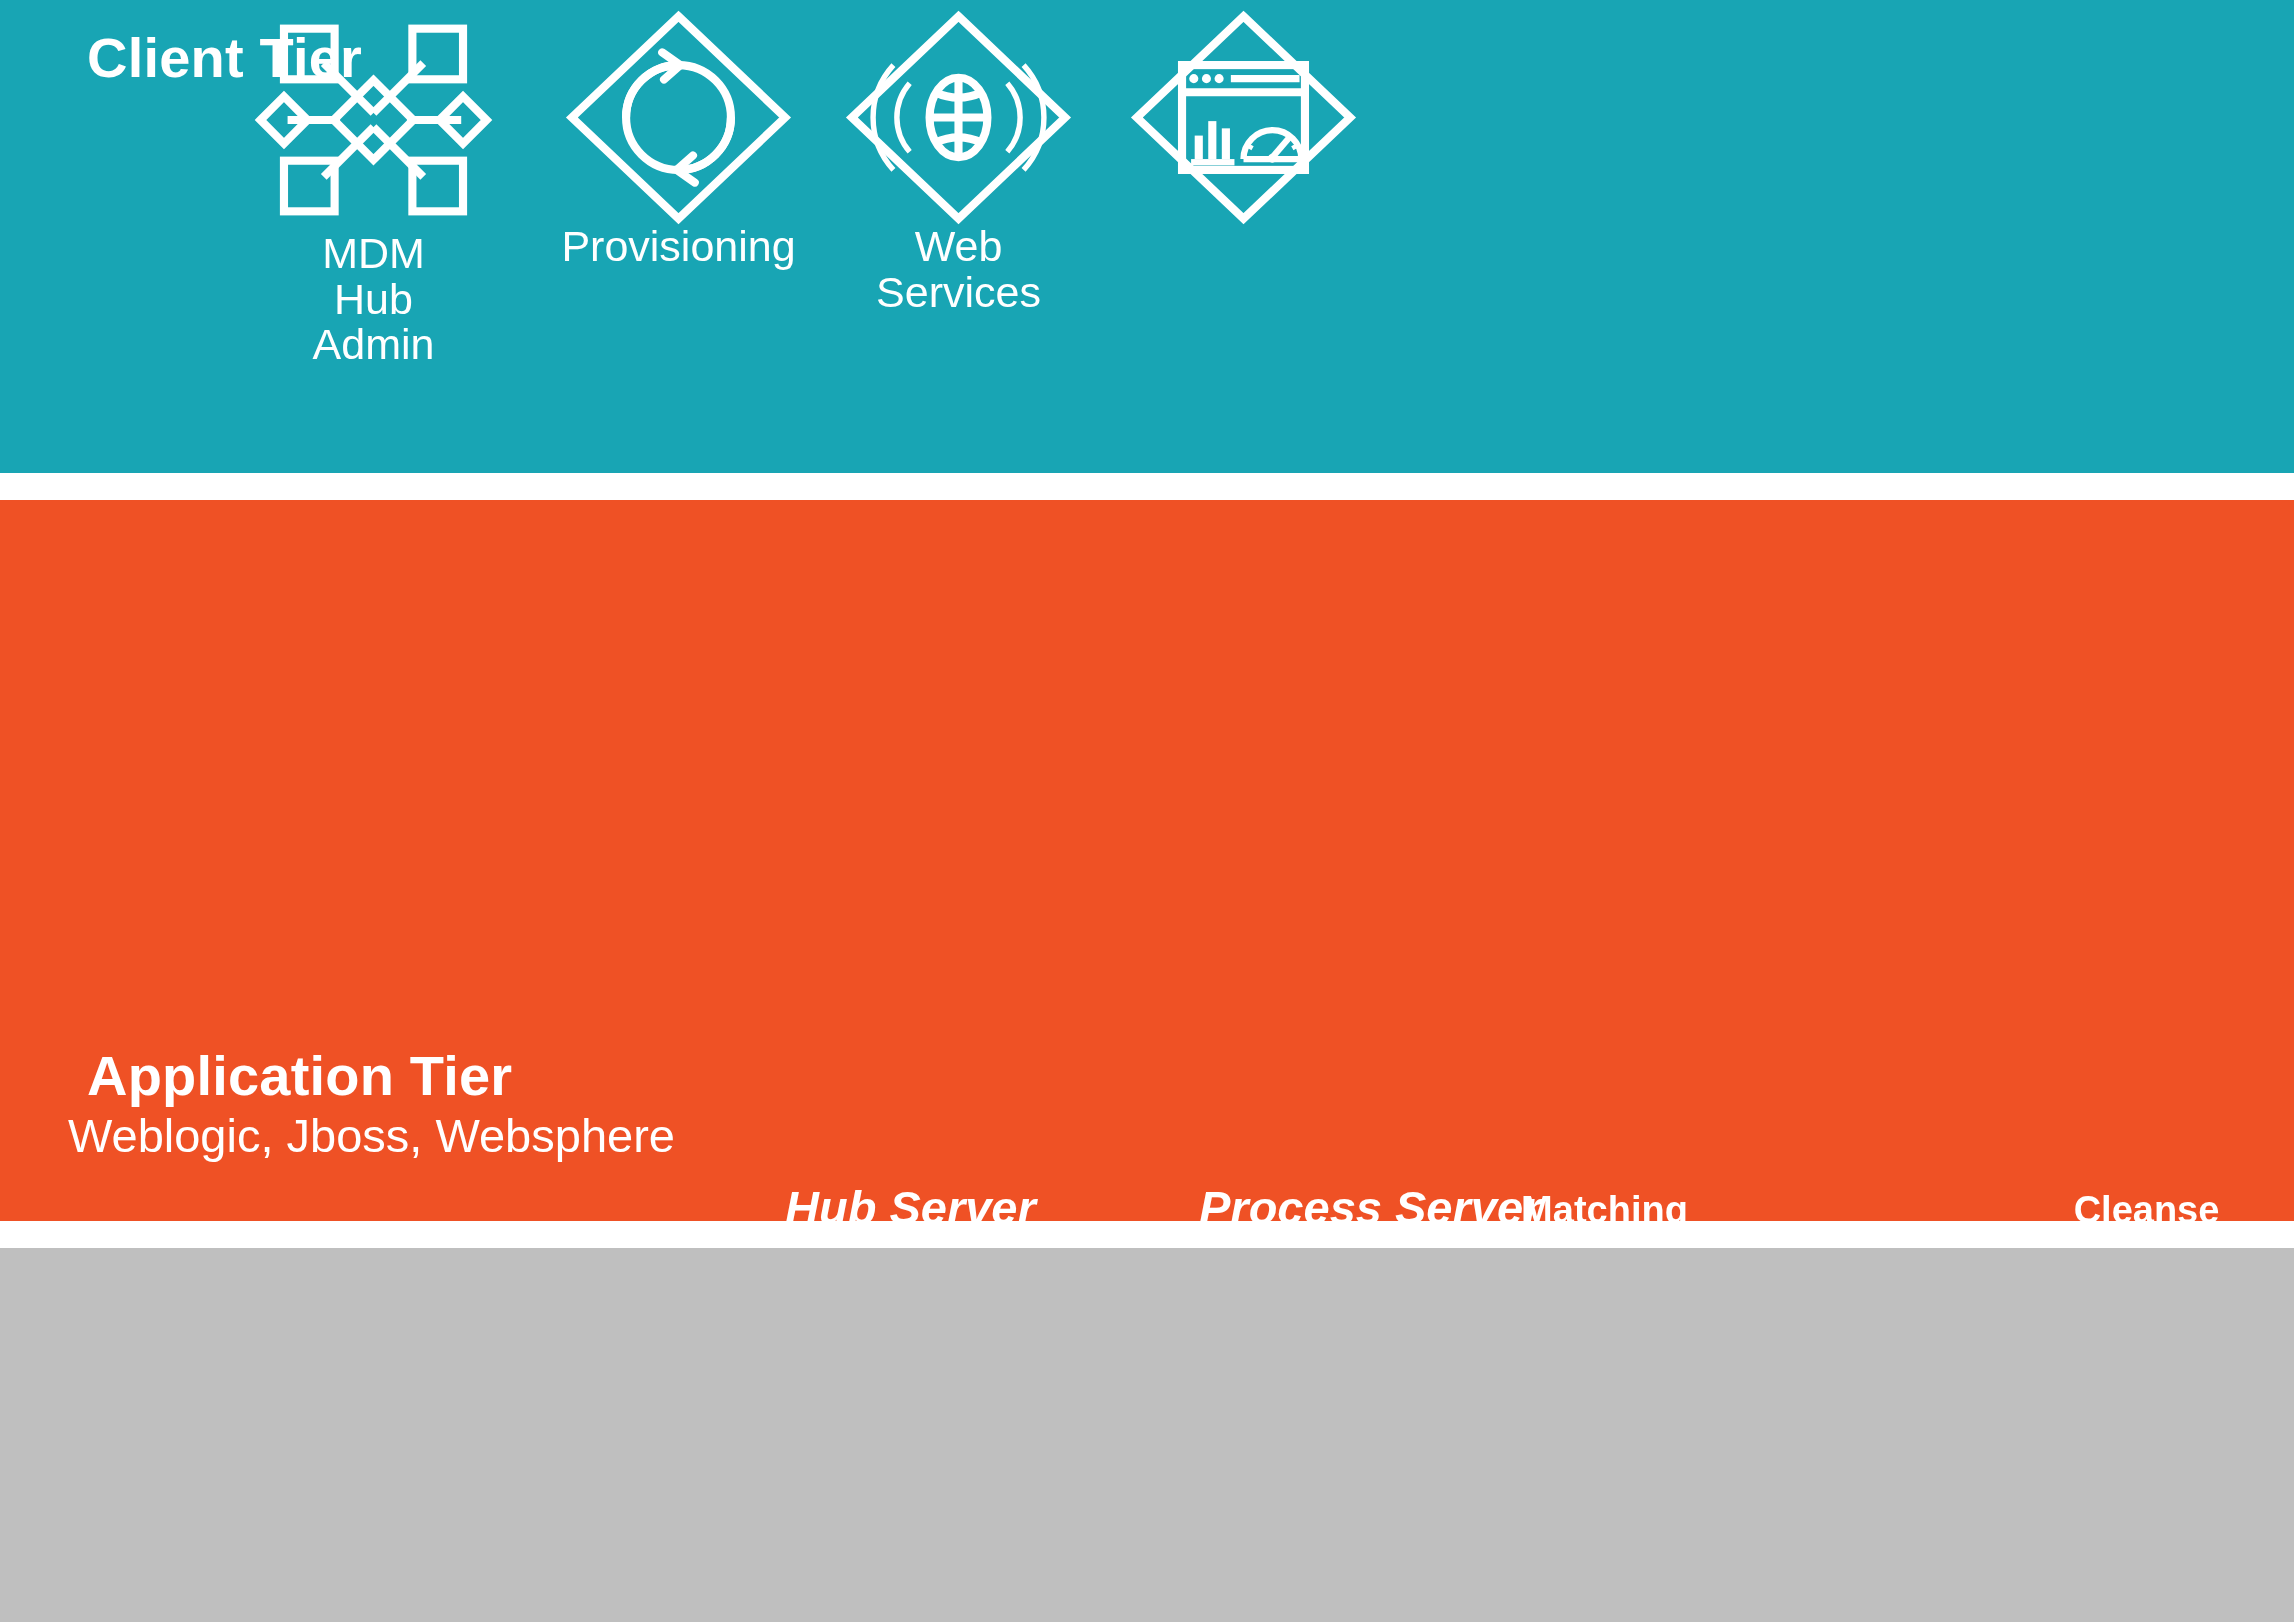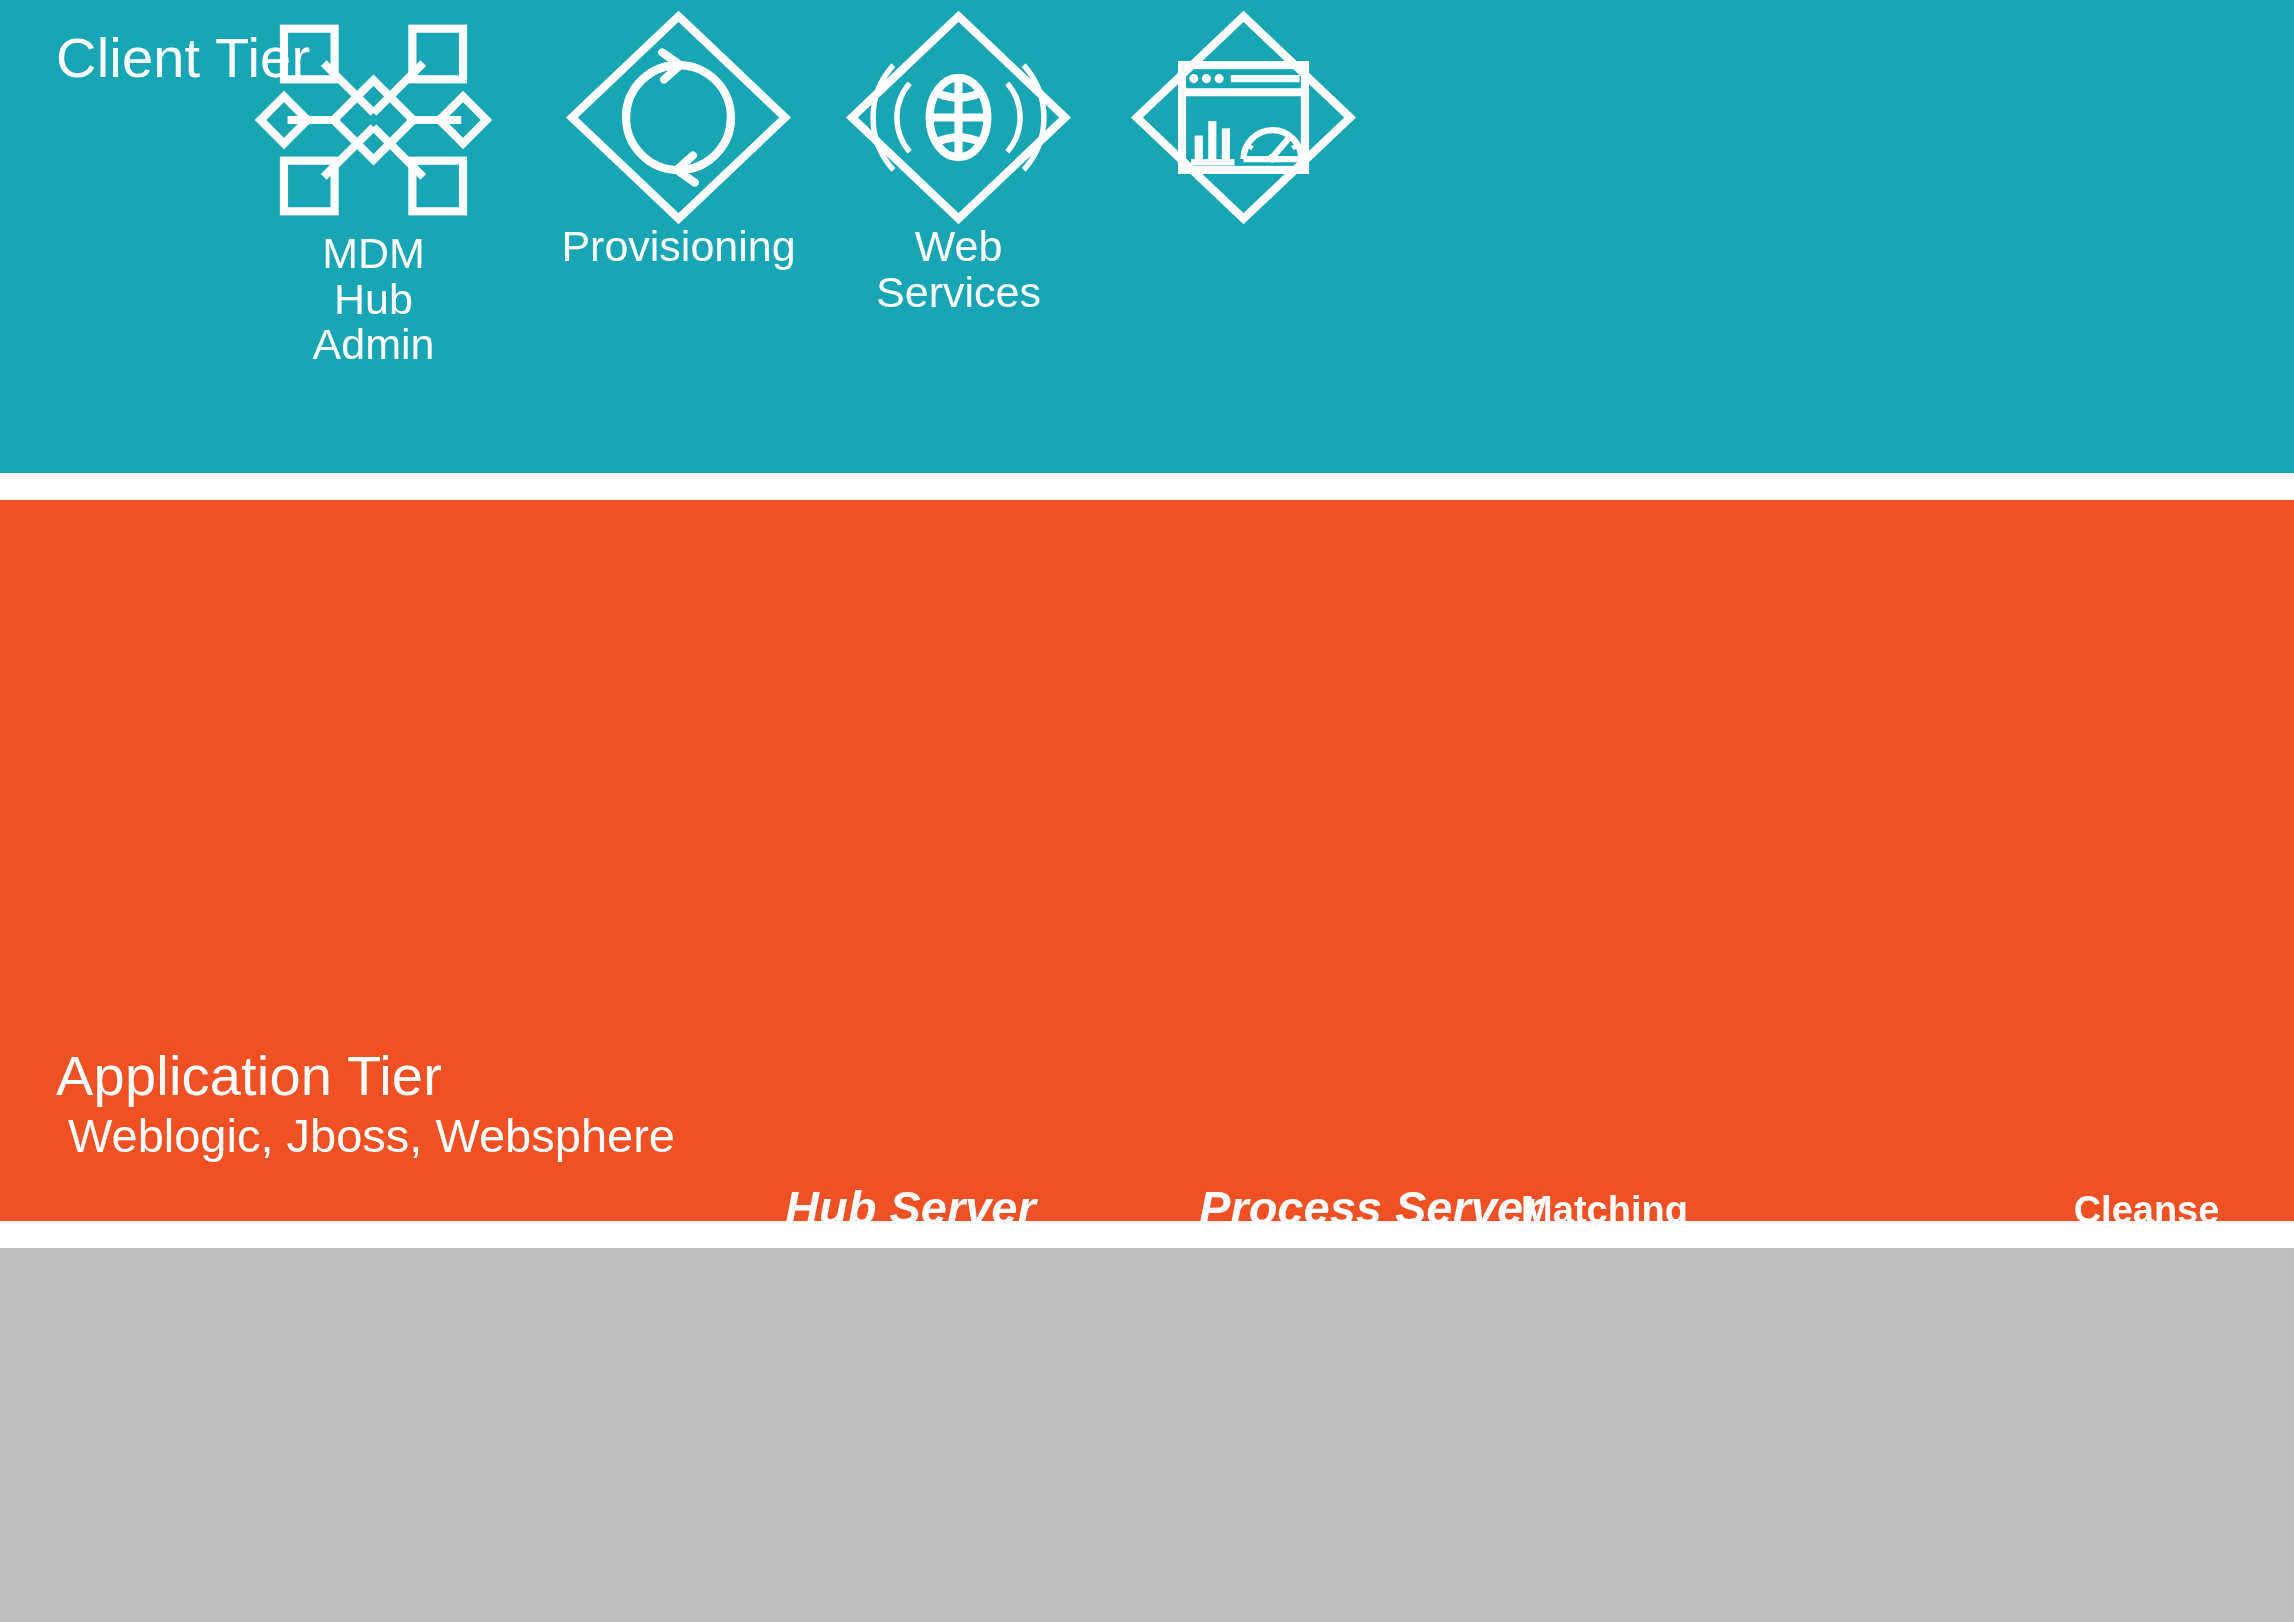--- a/index.html
+++ b/index.html
@@ -21,23 +21,24 @@
     --client: #18A5B4;
     --app: #EF5125;
     --db: #BFBFBF;
     --ink: #ffffff;
   }
 
   
   .tier-title {
     position: absolute;
     color: var(--ink);
-    font-weight: 400;
+    font-weight: 700;
     letter-spacing: 0.2px;
     white-space: nowrap;
+    margin-left: 31px;
   }
   .tier-sub {
     position: absolute;
     color: var(--ink);
     font-weight: 400;
     white-space: nowrap;
   }
   #client-title { left: 56px; top: 25px; font-size: 56px; }
   #app-title    { left: 56px; top: 543px; font-size: 56px; }
   #app-sub      { left: 68px; top: 608px; font-size: 47px; }

